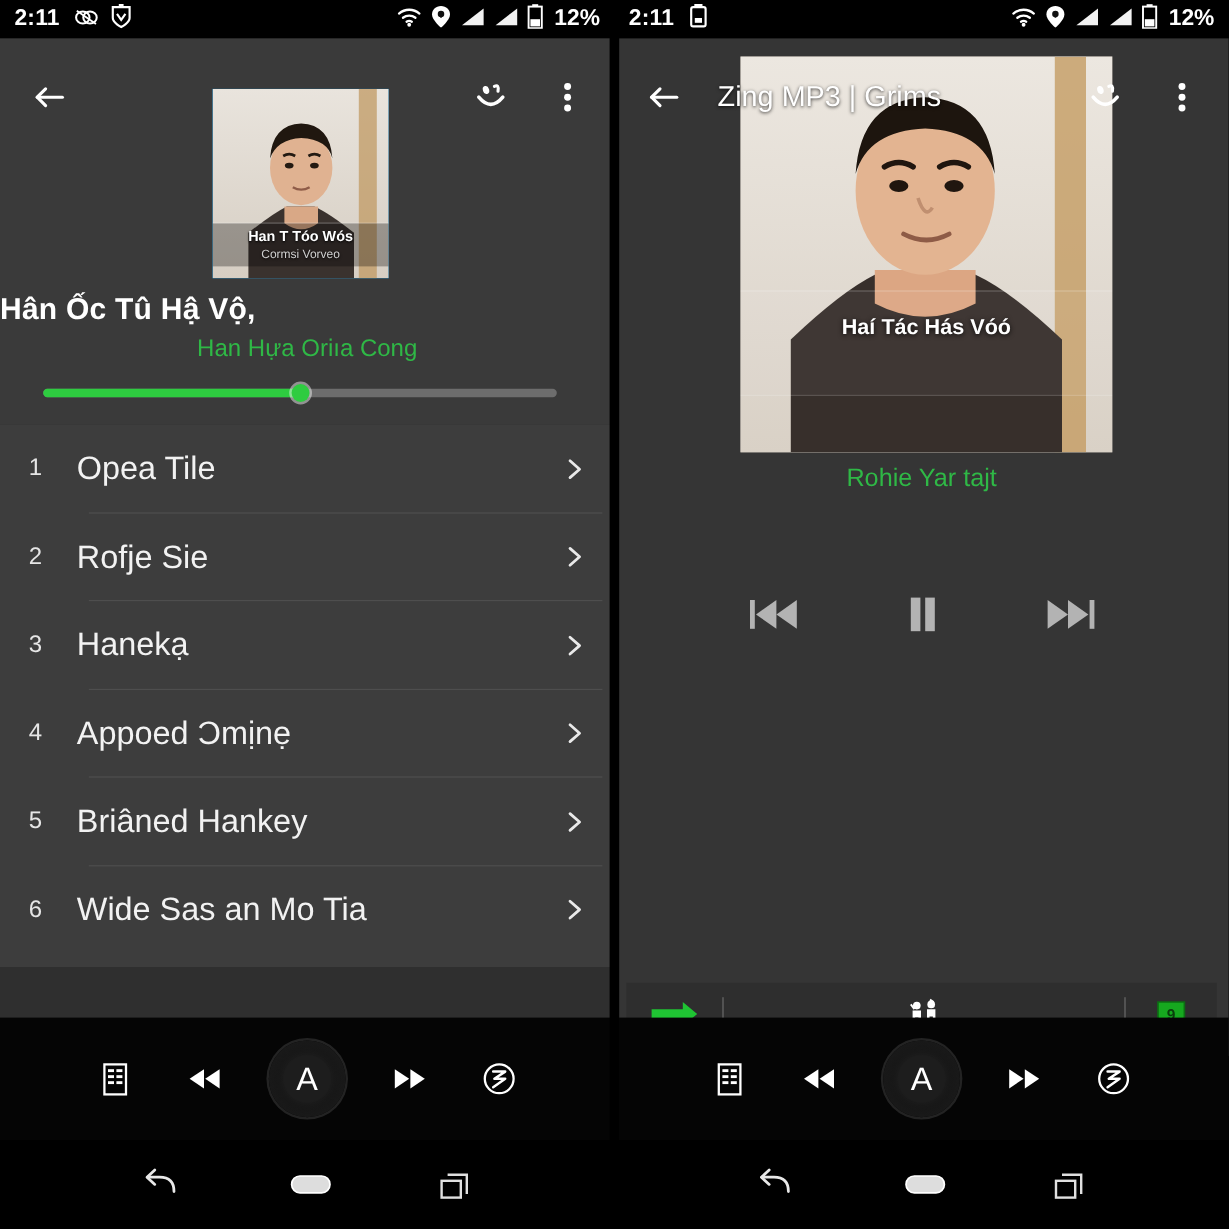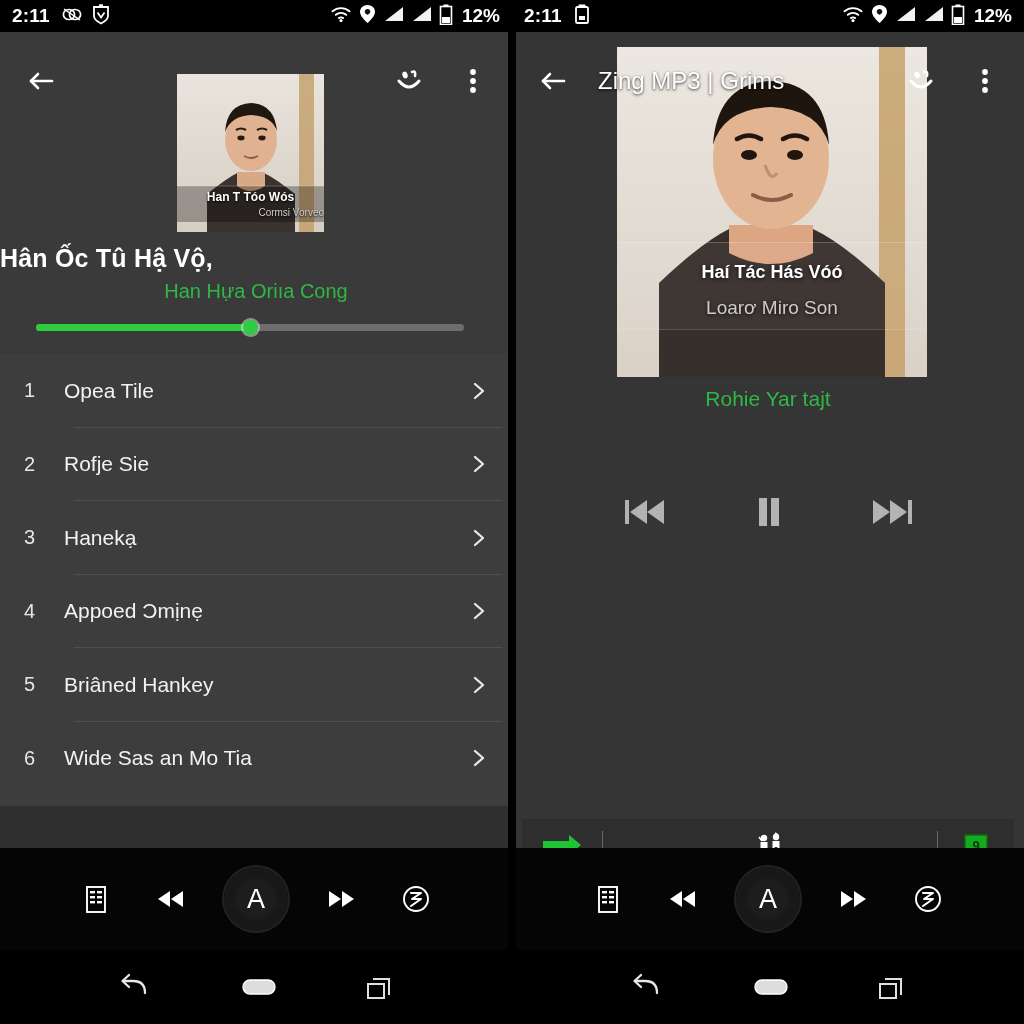--- a/index.html
+++ b/index.html
@@ -84,21 +84,21 @@
 
   .l-list {
     position:absolute; top:322px; left:0; width:100%; height:452px;
     background:#3d3d3d;
   }
   .l-row {
     position:relative; height:73.5px; display:flex; align-items:center;
     padding:0 22px 0 24px;
   }
   .l-num { color:#e6e6e6; font-size:20px; width:40px; flex:0 0 auto; }
-  .l-name { color:#f2f2f2; font-size:21px; flex:1 1 auto; }
+  .l-name { color:#f2f2f2; font-size:27px; flex:1 1 auto; }
   .l-chev { width:22px; height:22px; position:relative; flex:0 0 auto; }
   .l-div {
     position:absolute; bottom:0; left:74px; right:10px; height:1px;
     background:#4e4e4e;
   }
   .l-empty {
     position:absolute; top:774px; left:0; width:100%; height:74px;
     background:#2f2f2f;
   }
 
@@ -259,21 +259,21 @@
           <ellipse cx="64" cy="64" rx="3.6" ry="2.4" fill="#241a12"></ellipse>
           <ellipse cx="85" cy="64" rx="3.6" ry="2.4" fill="#241a12"></ellipse>
           <path d="M59 56 Q64 53 69 56" stroke="#241a12" stroke-width="2.2" fill="none"></path>
           <path d="M80 56 Q85 53 90 56" stroke="#241a12" stroke-width="2.2" fill="none"></path>
           <path d="M67 82 Q74 86 81 82" stroke="#8f5c48" stroke-width="2" fill="none"></path>
 
           <rect x="0" y="112" width="147" height="36" fill="#000" opacity=".30"></rect>
           <line x1="0" y1="112" x2="147" y2="112" stroke="#fff" stroke-opacity=".25" stroke-width="1"></line>
         </svg>
         <div style="position:absolute;left:0;right:0;top:116px;text-align:center;color:#fff;font-size:12px;font-weight:700;text-shadow:0 1px 2px #000;">Han T Tóo Wós</div>
-        <div style="position:absolute;left:0;right:0;top:133px;text-align:right;color:#cfcfcf;font-size:10px;text-shadow:0 1px 2px #000;">Cormsi Vorveo</div>
+        <div style="position:absolute;left:0;right:0;top:133px;text-align:center;color:#cfcfcf;font-size:10px;text-shadow:0 1px 2px #000;">Cormsi Vorveo</div>
       </div>
 
       <div class="toolbar">
         <span class="tb-back">
           <svg width="38" height="38" viewBox="0 0 38 38">
               <g fill="none" stroke="#fff" stroke-width="2.6" stroke-linecap="round" stroke-linejoin="round">
             <path d="M30 19 H9"></path>
                 <path d="M16 12 L9 19 L16 26"></path>
               </g>
             </svg>
@@ -496,21 +496,20 @@
           <path d="M96 98 Q100 36 154 34 Q208 36 212 98 Q202 62 154 60 Q106 62 96 98 Z" fill="#1d150e"></path>
           <ellipse cx="132" cy="108" rx="8" ry="5" fill="#20160f"></ellipse>
           <ellipse cx="178" cy="108" rx="8" ry="5" fill="#20160f"></ellipse>
           <path d="M120 92 Q132 85 144 92" stroke="#20160f" stroke-width="4.5" fill="none" stroke-linecap="round"></path>
           <path d="M166 92 Q178 85 190 92" stroke="#20160f" stroke-width="4.5" fill="none" stroke-linecap="round"></path>
           <path d="M148 118 Q154 136 160 126" stroke="#c08f70" stroke-width="3" fill="none"></path>
           <path d="M136 148 Q155 158 174 148" stroke="#8e5b46" stroke-width="4" fill="none" stroke-linecap="round"></path>
         </svg>
         <div class="r-art-band"></div>
         <div class="r-art-t1">Haí Tác Hás Vóó</div>
-        <div class="r-art-t2">Loarơ Miro Son</div>
       </div>
 
       <div class="toolbar">
         <span class="tb-back">
           <svg width="38" height="38" viewBox="0 0 38 38">
               <g fill="none" stroke="#fff" stroke-width="2.6" stroke-linecap="round" stroke-linejoin="round">
             <path d="M30 19 H9"></path>
                 <path d="M16 12 L9 19 L16 26"></path>
               </g>
             </svg>

